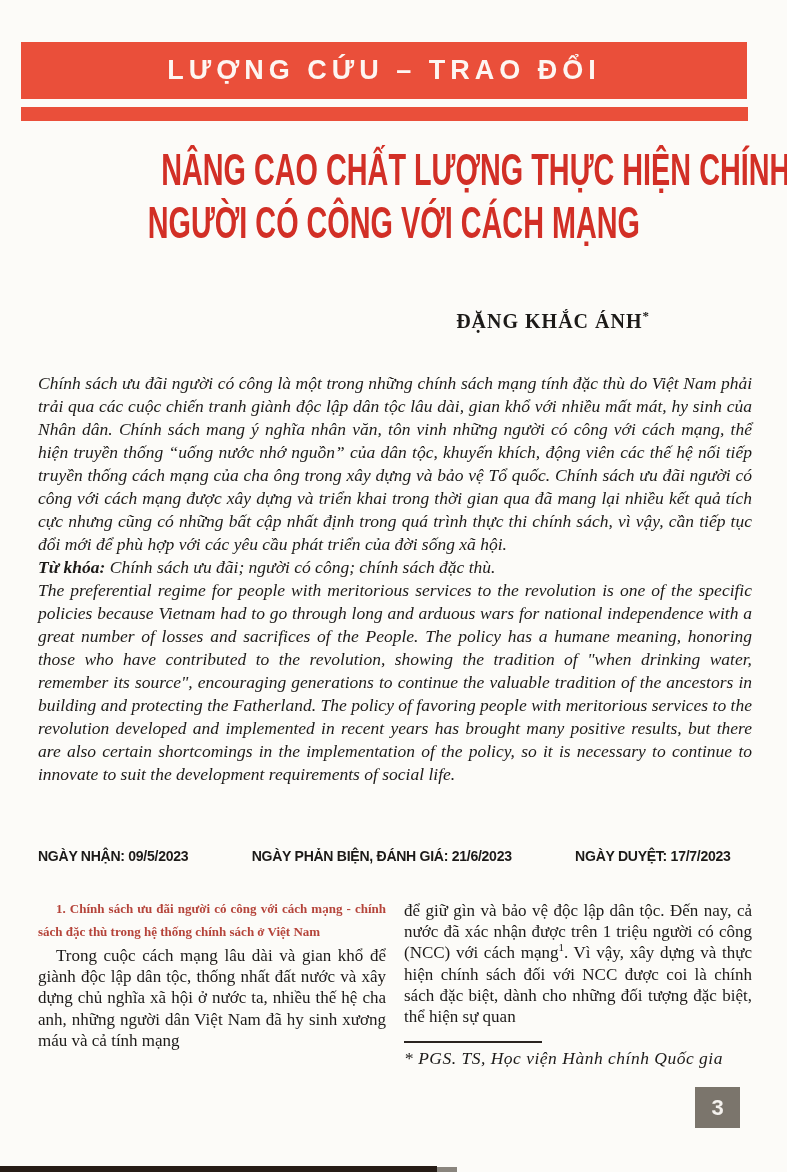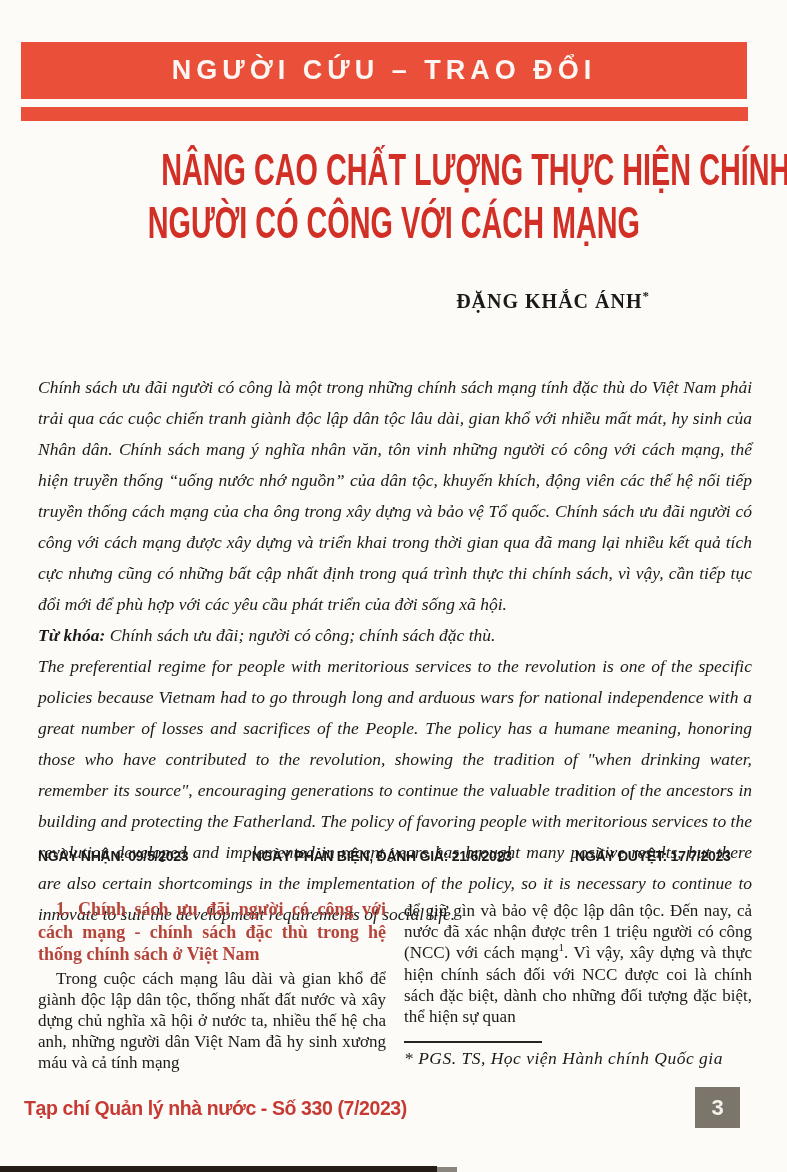--- a/index.html
+++ b/index.html
@@ -53,38 +53,38 @@
     font-size: 40px;
     transform: scale(0.72, 1.1);
     transform-origin: center;
     white-space: nowrap;
     letter-spacing: 0px;
   }
 
   
   .author-line {
     position: absolute;
-    left: 0; top: 288px;
+    left: 0; top: 308px;
     width: 650px;
     text-align: right;
     font-weight: bold;
     font-size: 20px;
     letter-spacing: 1px;
     padding-left: 14px;
   }
   .author-line sup { font-size: 13px; }
 
   
   .abstract-block {
     position: absolute;
     left: 38px; top: 372px;
     width: 714px;
     font-style: italic;
     font-size: 17.5px;
-    line-height: 31px;
+    line-height: 23px;
     text-align: justify;
   }
   .kw-label { font-weight: bold; margin-top: 48px; }
   .para { margin: 0; }
   .kw-line { margin: 0; }
 
   
   .dates-row {
     position: absolute;
     left: 38px; top: 848px;
@@ -105,21 +105,21 @@
     position: absolute;
     left: 38px; top: 898px;
     width: 714px;
     display: flex;
     gap: 18px;
   }
   .col { width: 348px; font-size: 17px; line-height: 21.2px; text-align: justify; }
   .section-heading {
     color: #b5443a;
     font-weight: bold;
-    font-size: 18px;
+    font-size: 13px;
     line-height: 22.5px;
     text-indent: 18px;
     text-align: justify;
   }
   .body-para { text-indent: 18px; margin-top: 2px; }
   .body-para-cont { text-indent: 0; }
   .col sup { font-size: 11px; line-height: 0; }
 
   .footnote-rule {
     margin-top: 14px;
@@ -169,21 +169,21 @@
     width: 20px; height: 5px;
     background: #8a857e;
   }
 </style>
 </head>
 <body>
 
 <div class="page">
 
   <div class="banner">
-    <span class="banner-text">NGƯỜI CỨU – TRAO ĐỔI</span>
+    <span class="banner-text">LƯỢNG CỨU – TRAO ĐỔI</span>
   </div>
   <div class="banner-bar"></div>
 
   <div class="article-title">
     <span class="tline">NÂNG CAO CHẤT LƯỢNG THỰC HIỆN CHÍNH SÁCH ƯU ĐÃI</span><br>
     <span class="tline">NGƯỜI CÓ CÔNG VỚI CÁCH MẠNG</span>
   </div>
 
   <div class="author-line">
     <span>ĐẶNG KHẮC ÁNH</span><sup>*</sup>
@@ -206,21 +206,20 @@
       <p class="section-heading">1. Chính sách ưu đãi người có công với cách mạng - chính sách đặc thù trong hệ thống chính sách ở Việt Nam</p>
       <p class="body-para">Trong cuộc cách mạng lâu dài và gian khổ để giành độc lập dân tộc, thống nhất đất nước và xây dựng chủ nghĩa xã hội ở nước ta, nhiều thế hệ cha anh, những người dân Việt Nam đã hy sinh xương máu và cả tính mạng</p>
     </div>
     <div class="col">
       <p class="body-para body-para-cont"><span>để giữ gìn và bảo vệ độc lập dân tộc. Đến nay, cả nước đã xác nhận được trên 1 triệu người có công (NCC) với cách mạng</span><sup>1</sup><span>. Vì vậy, xây dựng và thực hiện chính sách đối với NCC được coi là chính sách đặc biệt, dành cho những đối tượng đặc biệt, thể hiện sự quan</span></p>
       <hr class="footnote-rule">
       <p class="footnote">* PGS. TS, Học viện Hành chính Quốc gia</p>
     </div>
   </div>
 
-  <div class="footer-journal">Tạp chí Quản lý nhà nước - Số 330 (7/2023)</div>
   <div class="page-number-box">
     <span>3</span>
   </div>
 
   <div class="scan-bar"></div>
   <div class="scan-bar-notch"></div>
 
 </div>
 
 </body></html>

